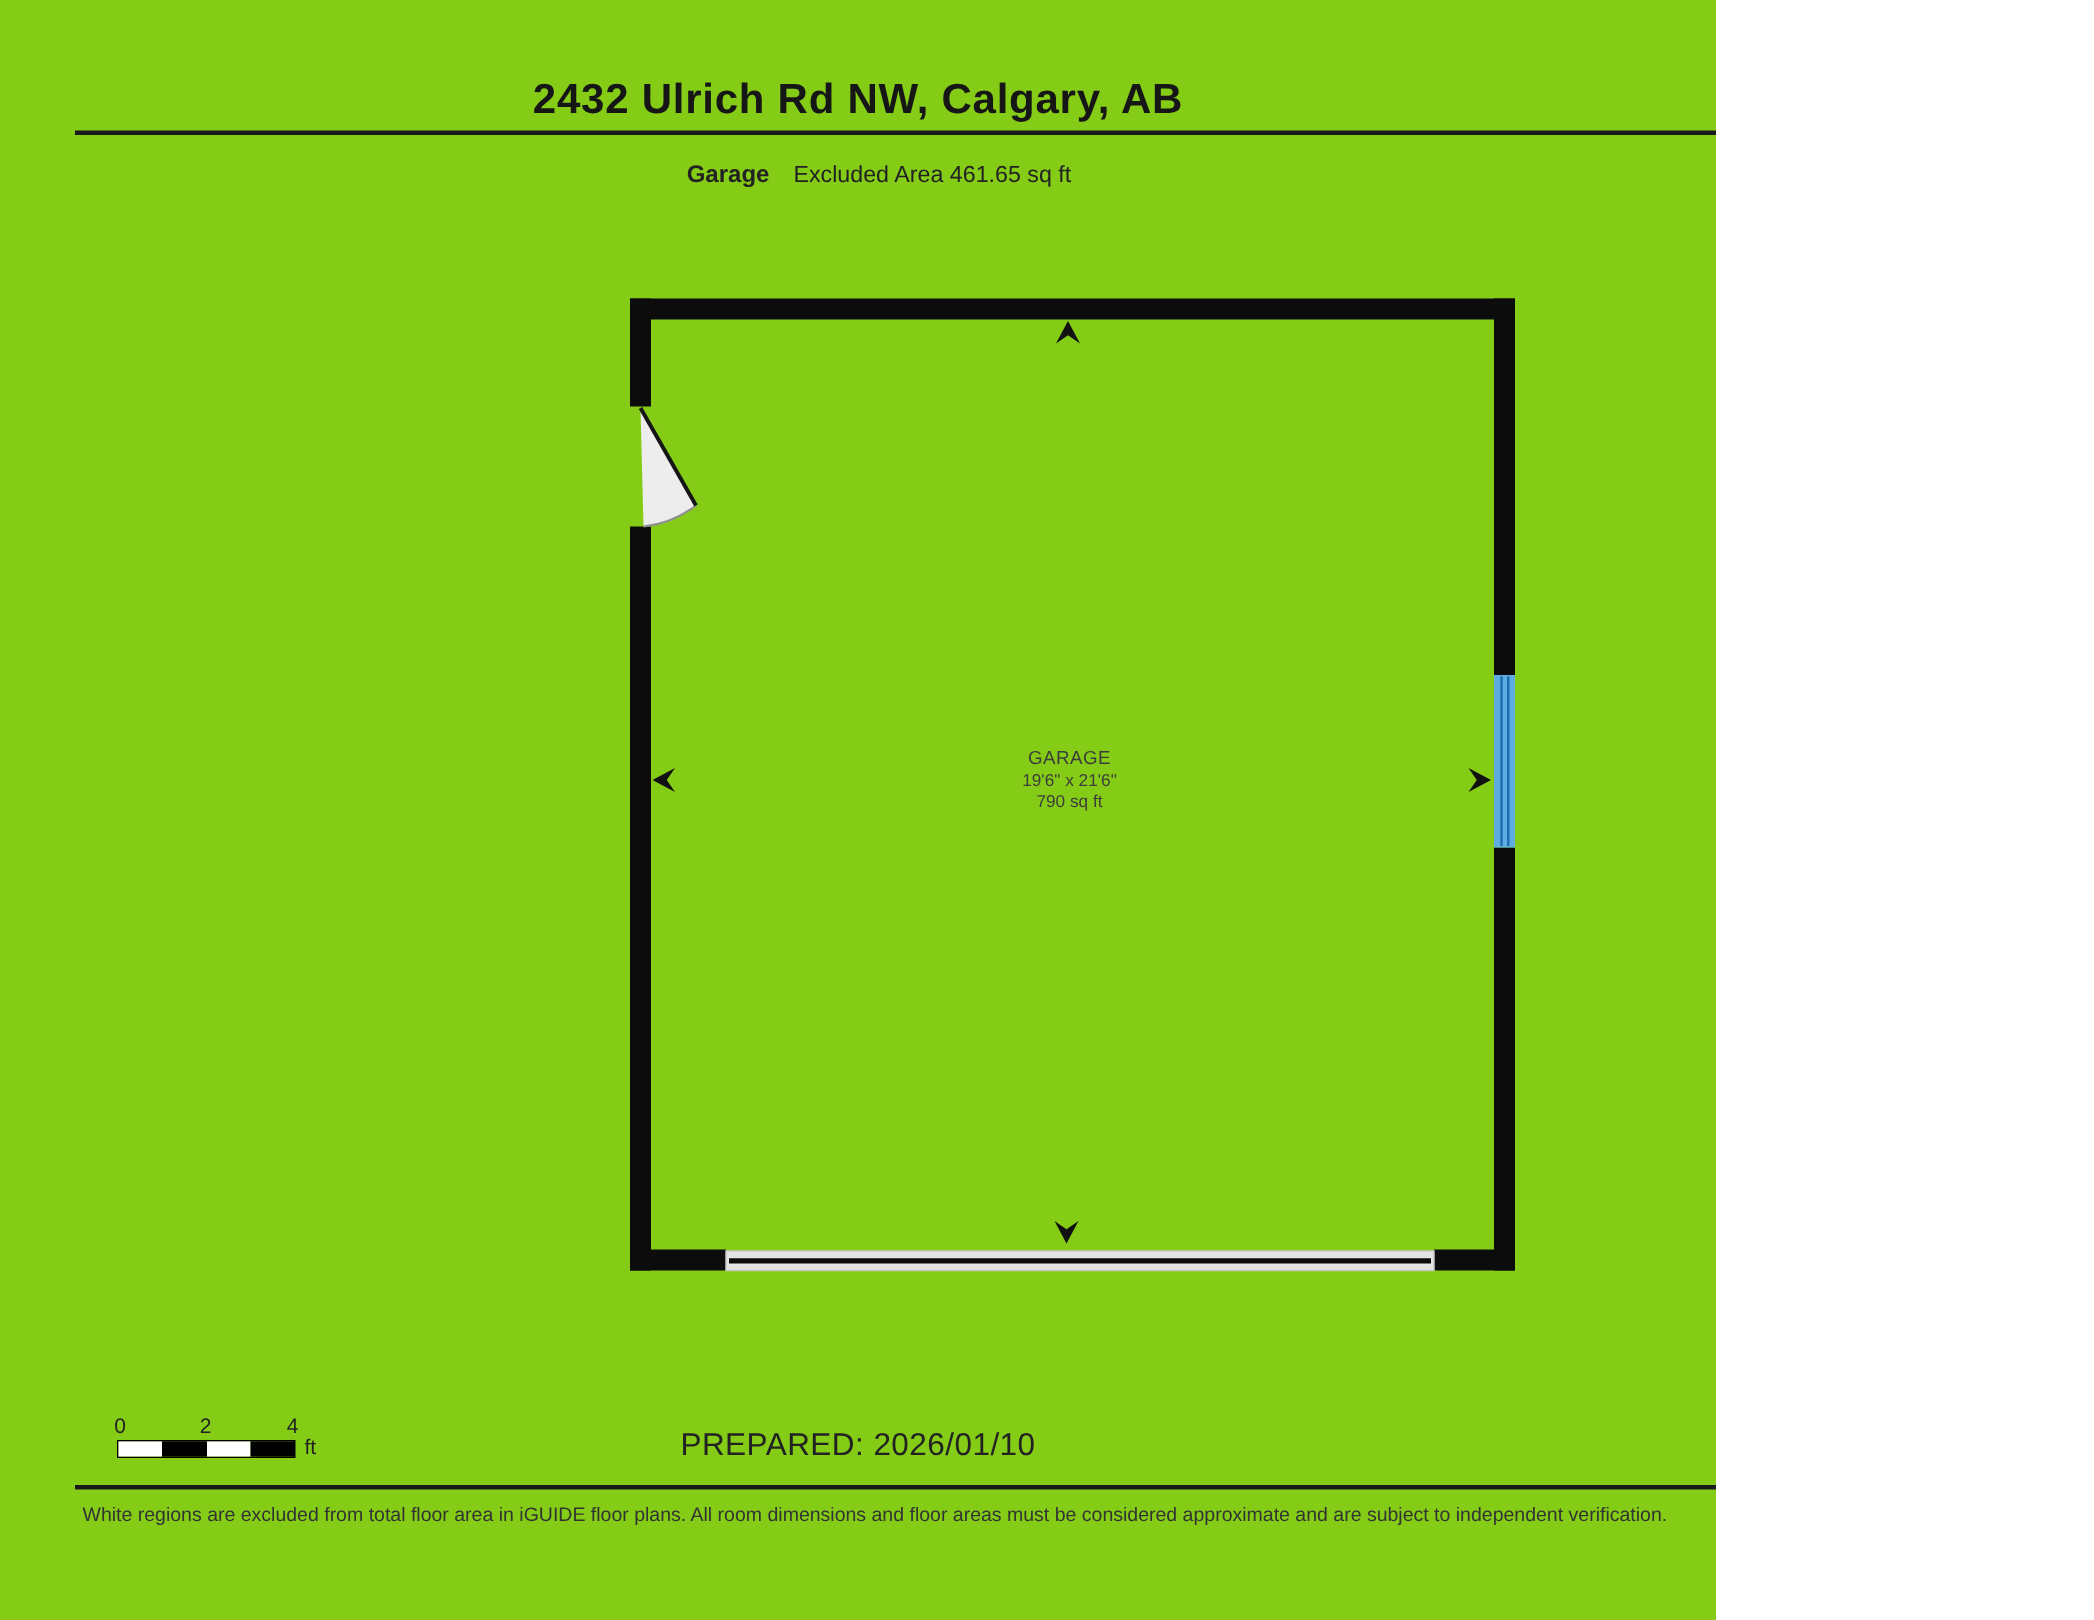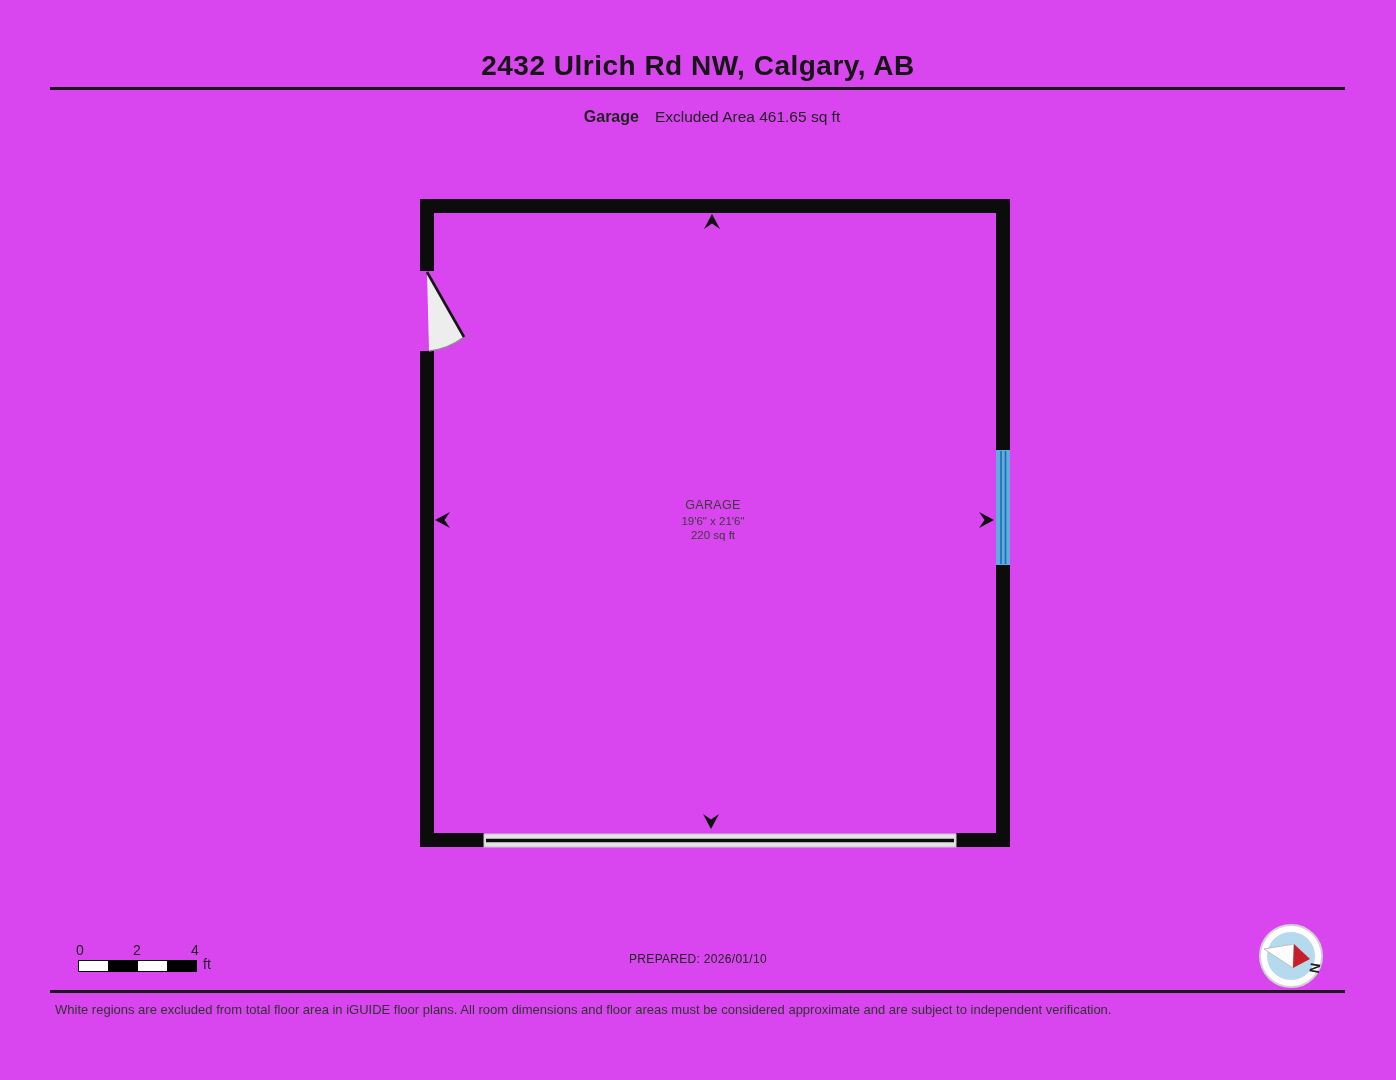--- a/index.html
+++ b/index.html
@@ -1,16 +1,16 @@
 <!DOCTYPE html>
 <html><head>
 <meta charset="utf-8">
 <style>
   html,body{margin:0;padding:0;background:#fff;}
-  .page{position:relative;width:1396px;height:1080px;background:#d946ef;
+  .page{position:relative;width:1144px;height:1080px;background:#84cc16;
         font-family:"Liberation Sans", sans-serif;color:#111;overflow:hidden;}
 
   .title{position:absolute;top:50px;left:0;width:100%;text-align:center;
          font-size:28px;font-weight:bold;letter-spacing:.5px;color:#161616;}
   .rule{position:absolute;left:50px;width:1295px;height:3px;background:#1a1a1a;}
   .rule-top{top:87px;}
   .rule-bottom{top:990px;}
   .subtitle{position:absolute;top:108px;left:0;width:100%;text-align:center;
             font-size:15.5px;color:#222;padding-left:28px;box-sizing:border-box;}
   .subtitle .floor{font-weight:bold;font-size:16px;margin-right:16px;}
@@ -25,21 +25,21 @@
   .scalebar{position:absolute;left:78px;top:942px;width:160px;height:34px;}
   .scalebar .tick{position:absolute;top:0;font-size:14px;color:#222;transform:translateX(-50%);}
   .scalebar .bar{position:absolute;left:0;top:18px;width:117px;height:10px;
                  border:1px solid #000;display:flex;}
   .scalebar .seg{flex:1;height:100%;}
   .seg-w{background:#fff;}
   .seg-b{background:#000;}
   .scalebar .unit{position:absolute;left:125px;top:14px;font-size:14px;color:#222;text-align:right;}
 
   .prepared{position:absolute;top:952px;left:0;width:100%;text-align:center;
-            font-size:12px;color:#222;letter-spacing:.3px;}
+            font-size:21px;color:#222;letter-spacing:.3px;}
 
   .disclaimer{position:absolute;left:55px;top:1002px;width:1300px;
               font-size:13px;color:#333;}
 </style>
 </head>
 <body>
 
 <div class="page">
 
   <div class="title">2432 Ulrich Rd NW, Calgary, AB</div>
@@ -79,21 +79,21 @@
       <circle cx="1291" cy="956" r="24" fill="#b5daee"></circle>
       <polygon points="1264,949 1294,944 1293,968" fill="#ffffff" stroke="#bdbdbd" stroke-width="1"></polygon>
       <polygon points="1310,959 1294,944 1293,968" fill="#c8202a"></polygon>
       <text x="1316" y="968" font-size="14" font-weight="bold" fill="#222" transform="rotate(100 1316 963)">N</text>
     </g>
   </svg>
 
   <div class="room-label">
     <div class="rname">GARAGE</div>
     <div class="rdims">19'6" x 21'6"</div>
-    <div class="rarea">220 sq ft</div>
+    <div class="rarea">790 sq ft</div>
   </div>
 
   <div class="scalebar">
     <span class="tick" style="left:2px;">0</span>
     <span class="tick" style="left:59px;">2</span>
     <span class="tick" style="left:117px;">4</span>
     <div class="bar">
       <div class="seg seg-w"></div>
       <div class="seg seg-b"></div>
       <div class="seg seg-w"></div>

